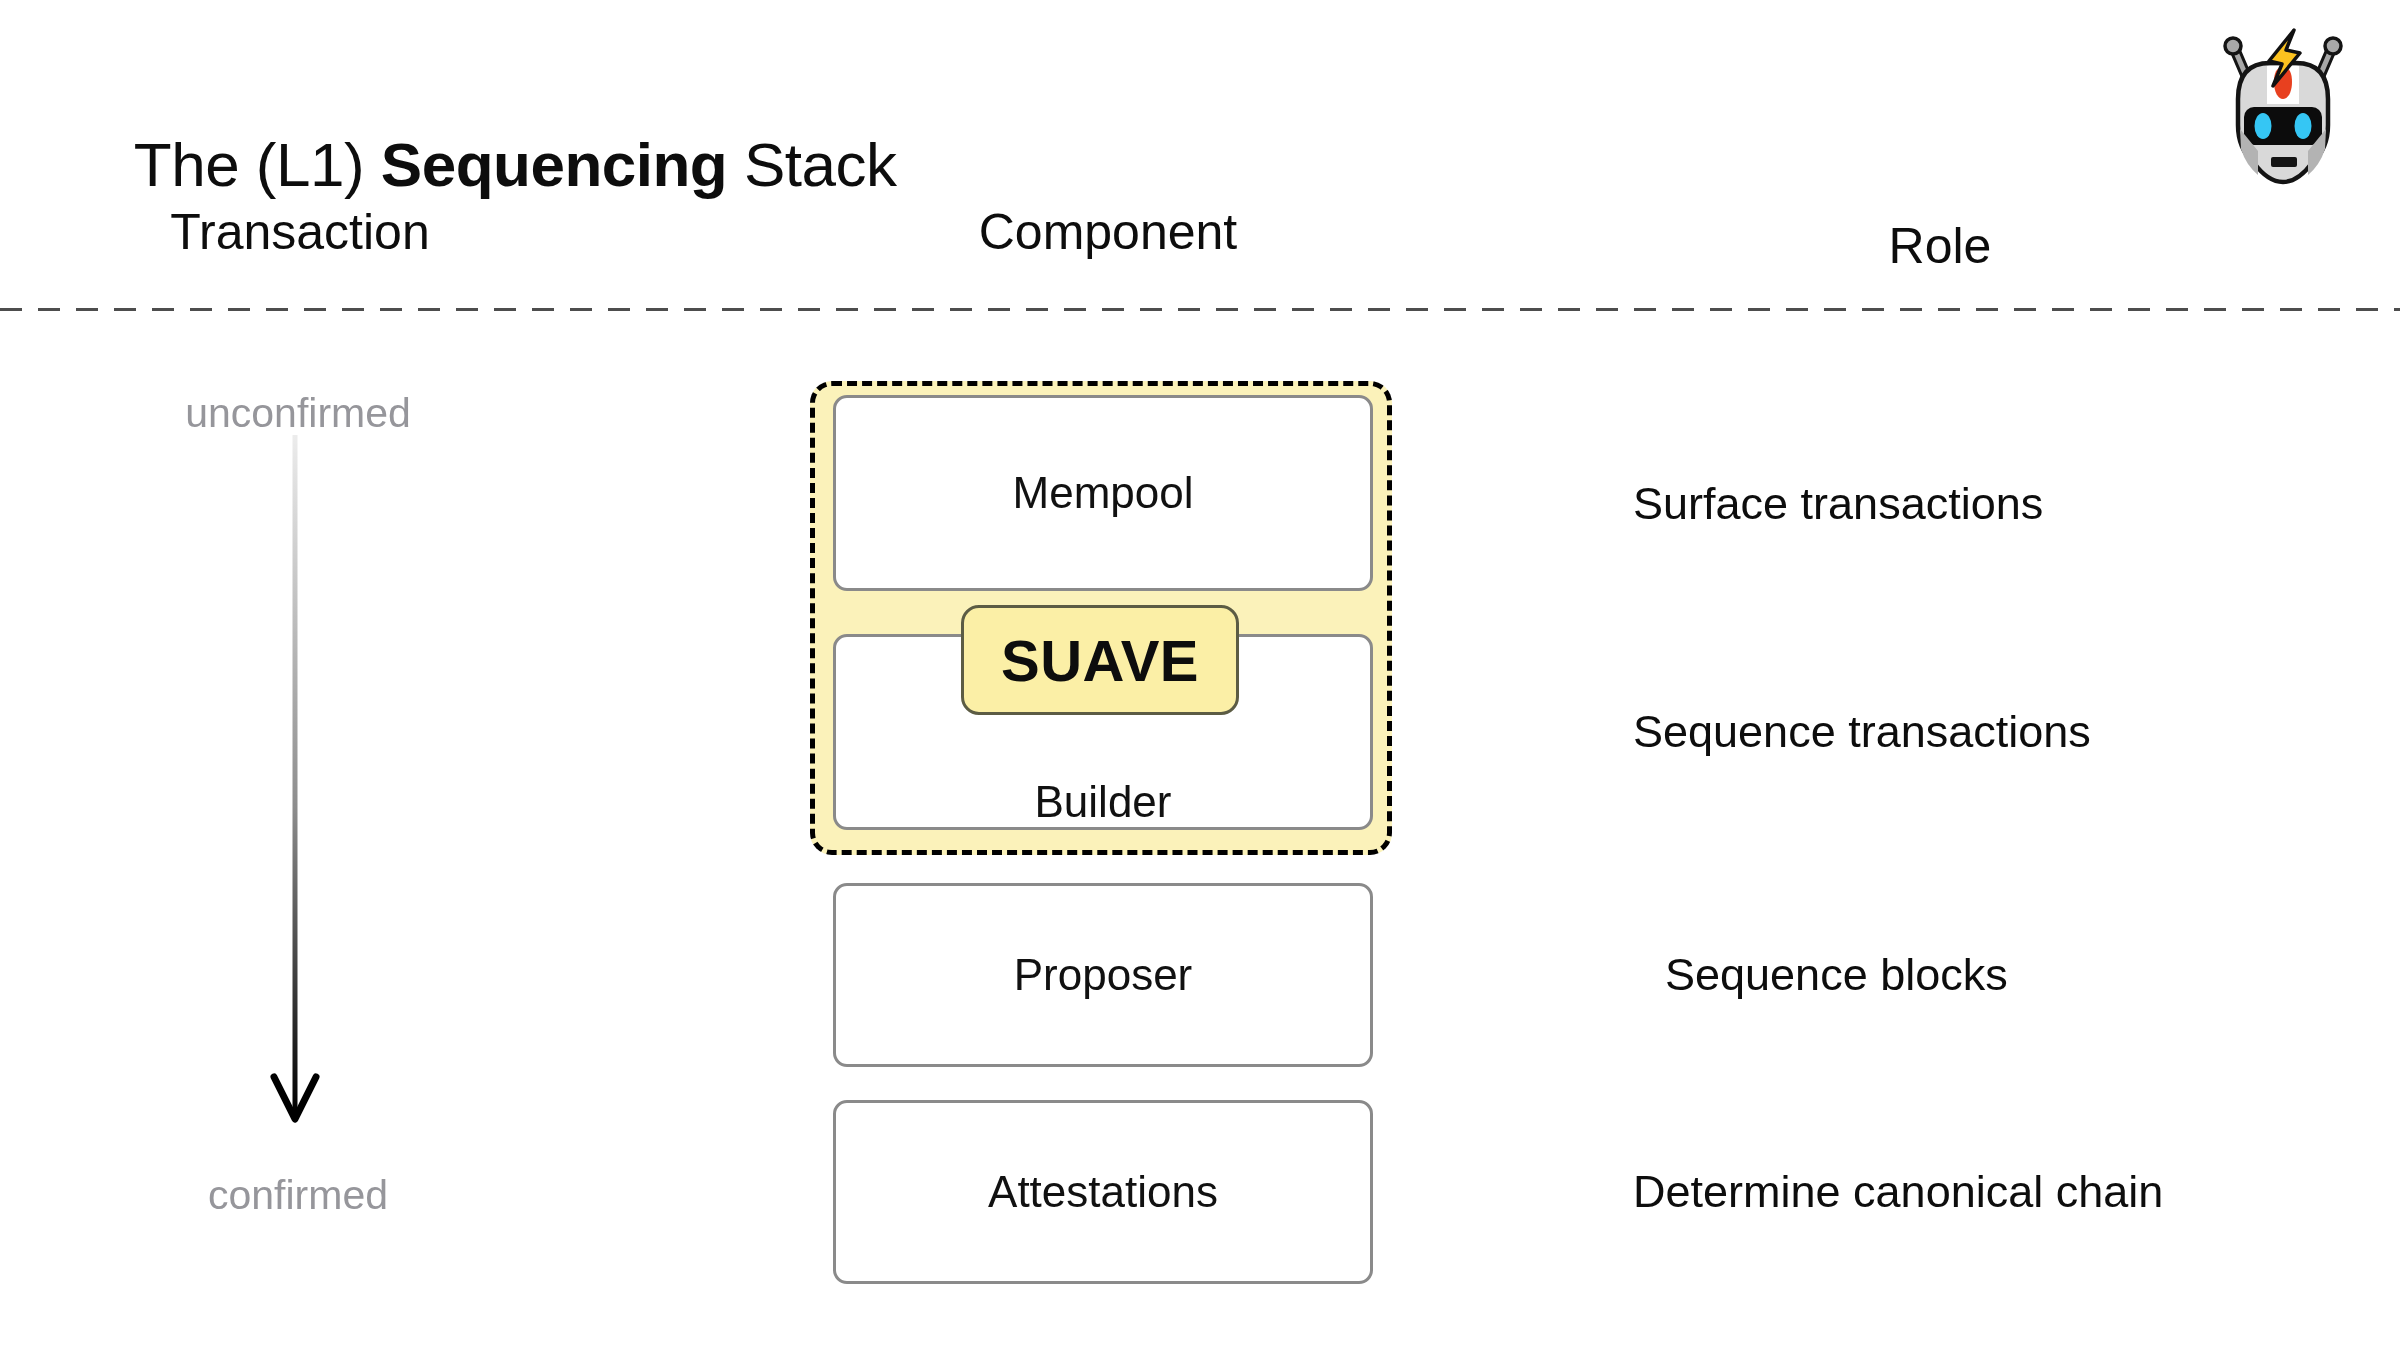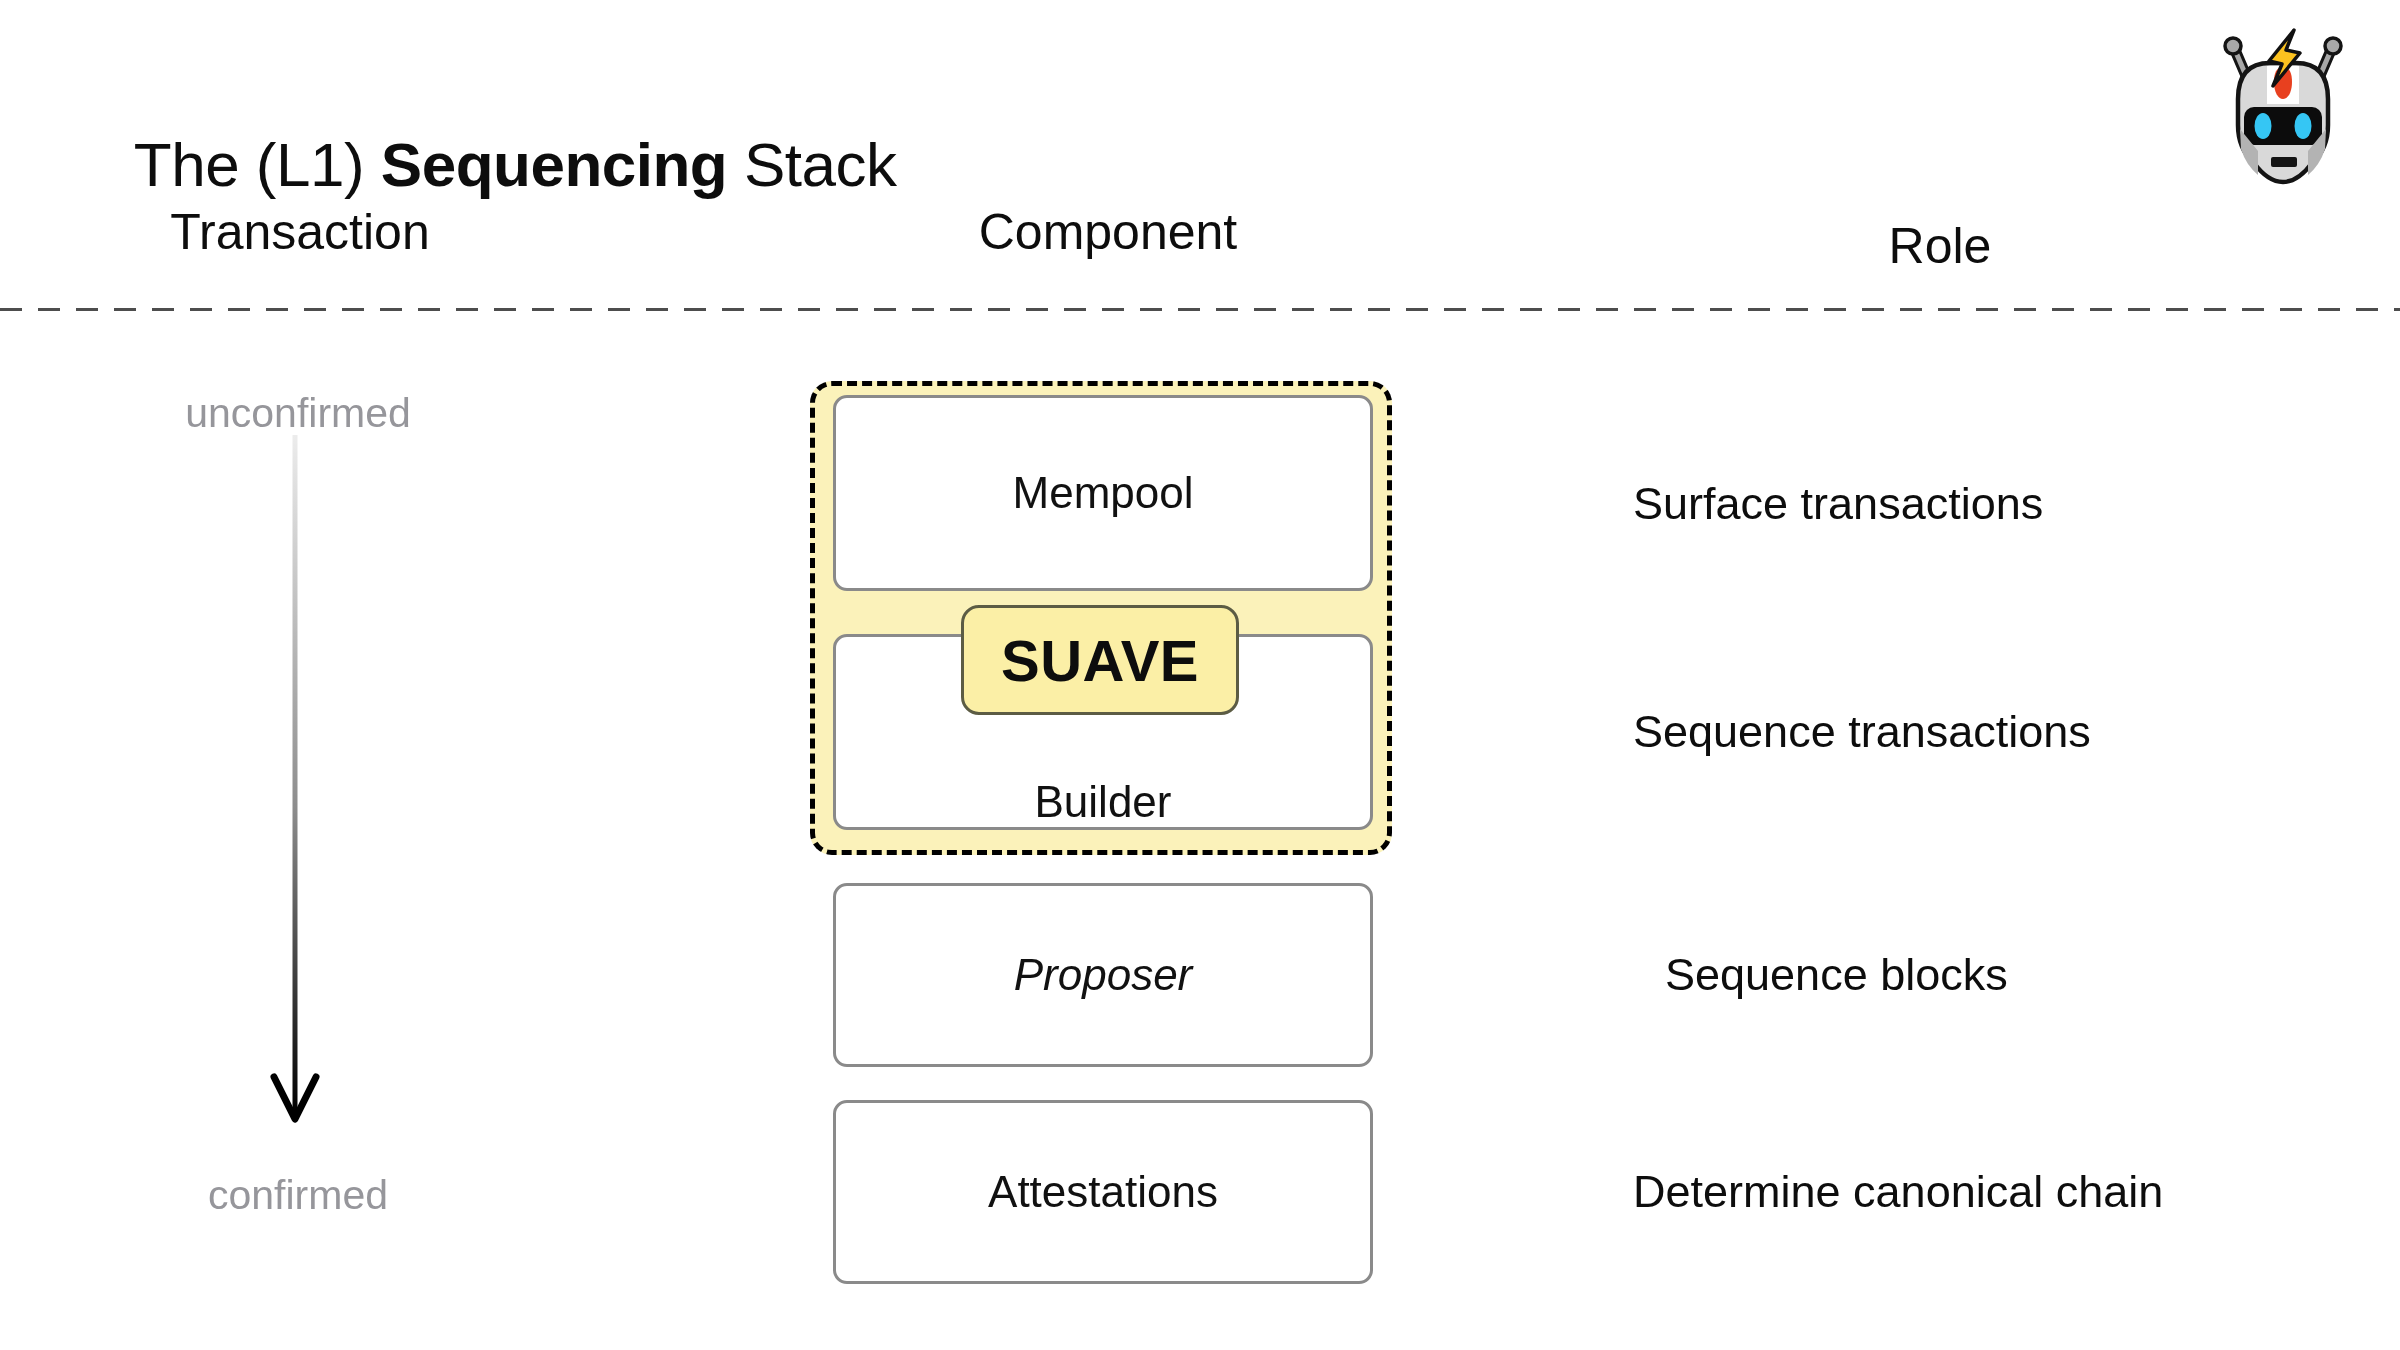--- a/index.html
+++ b/index.html
@@ -96,21 +96,21 @@
     border: 3px solid #8a8a8a;
     border-radius: 14px;
     display: flex;
     align-items: center;
     justify-content: center;
     font-size: 44px;
     color: #111111;
   }
   .comp-box.mempool      { top: 395px;  height: 196px; }
   .comp-box.builder      { top: 634px;  height: 196px; align-items: flex-end; }
-  .comp-box.proposer     { top: 883px;  height: 184px; font-style: italic; }
+  .comp-box.proposer     { top: 883px;  height: 184px; }
   .comp-box.attestations { top: 1100px; height: 184px; }
 
   
   .suave-badge {
     left: 961px;
     top: 557px;
     width: 278px;
     height: 110px;
     box-sizing: border-box;
     background: #fbefa6;

